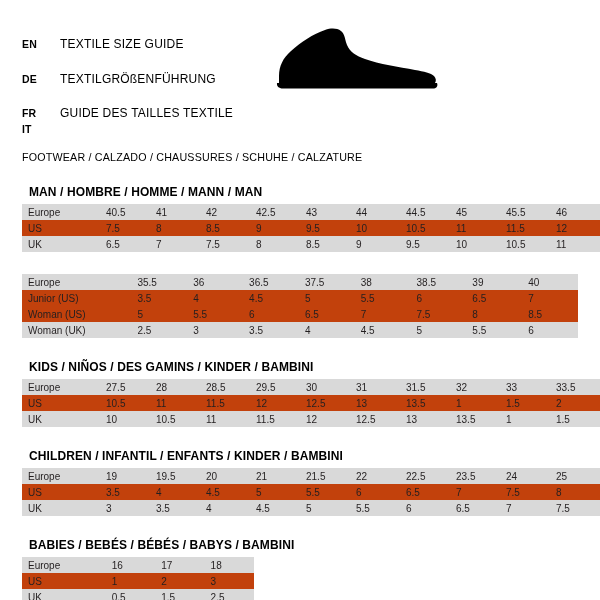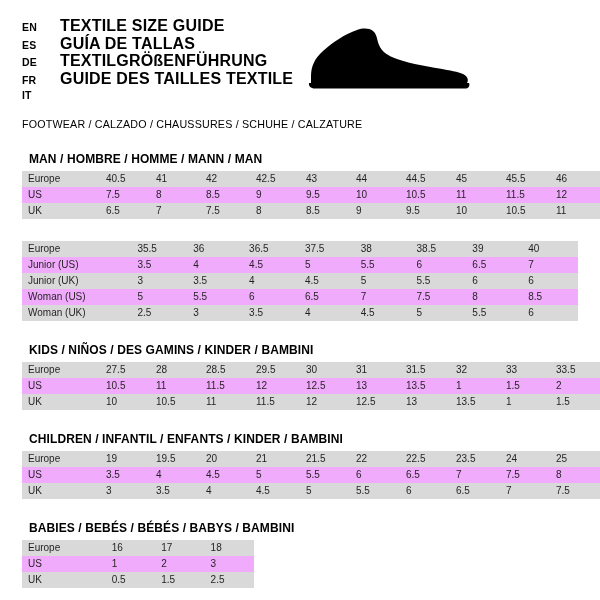--- a/index.html
+++ b/index.html
@@ -38,23 +38,24 @@
     white-space: nowrap;
   }
   .lang-code {
     width: 38px;
     flex: 0 0 38px;
     font-size: 10.5px;
     font-weight: bold;
     letter-spacing: 0.2px;
   }
   .lang-title {
-    font-size: 16px;
-    font-weight: bold;
+    font-size: 12px;
+    font-weight: normal;
     letter-spacing: 0.2px;
+    margin-top: 19px;
   }
 
   .shoe-wrap {
     width: 190px;
     height: 78px;
     margin-right: 8px;
     margin-top: 2px;
     display: flex;
     align-items: center;
     justify-content: center;
@@ -86,21 +87,21 @@
   }
   table.size-table td {
     height: 16px;
     padding: 0 0 0 6px;
     text-align: left;
     vertical-align: middle;
     color: #231f20;
     white-space: nowrap;
   }
   tr.shaded td { background: #d9d9d9; }
-  tr.plain td { background: #f0abfc; }
+  tr.plain td { background: #c2410c; }
   td.rowlabel { color: #231f20; }
 
   .group-1 table { width: 556px; }
   .group-1 td:first-child { width: 72px; }
   .group-1 td { width: 44px; }
 
   .group-2 table { width: 556px; }
   .group-2 td:first-child { width: 96px; }
   .group-2 td { width: 46px; }
 
@@ -119,24 +120,20 @@
 </head>
 <body>
 
 <div class="page">
 
   <div class="header">
     <div class="lang-block">
       <div class="lang-row">
         <span class="lang-code">EN</span>
         <span class="lang-title">TEXTILE SIZE GUIDE</span>
-      </div>
-      <div class="lang-row">
-        <span class="lang-code">ES</span>
-        <span class="lang-title">GUÍA DE TALLAS</span>
       </div>
       <div class="lang-row">
         <span class="lang-code">DE</span>
         <span class="lang-title">TEXTILGRÖßENFÜHRUNG</span>
       </div>
       <div class="lang-row">
         <span class="lang-code">FR</span>
         <span class="lang-title">GUIDE DES TAILLES TEXTILE</span>
       </div>
       <div class="lang-row">
@@ -219,31 +216,20 @@
         <td class="rowlabel">Junior (US)</td>
         <td>3.5</td>
         <td>4</td>
         <td>4.5</td>
         <td>5</td>
         <td>5.5</td>
         <td>6</td>
         <td>6.5</td>
         <td>7</td>
       </tr>
-      <tr class="shaded">
-        <td class="rowlabel">Junior (UK)</td>
-        <td>3</td>
-        <td>3.5</td>
-        <td>4</td>
-        <td>4.5</td>
-        <td>5</td>
-        <td>5.5</td>
-        <td>6</td>
-        <td>6</td>
-      </tr>
       <tr class="plain">
         <td class="rowlabel">Woman (US)</td>
         <td>5</td>
         <td>5.5</td>
         <td>6</td>
         <td>6.5</td>
         <td>7</td>
         <td>7.5</td>
         <td>8</td>
         <td>8.5</td>

